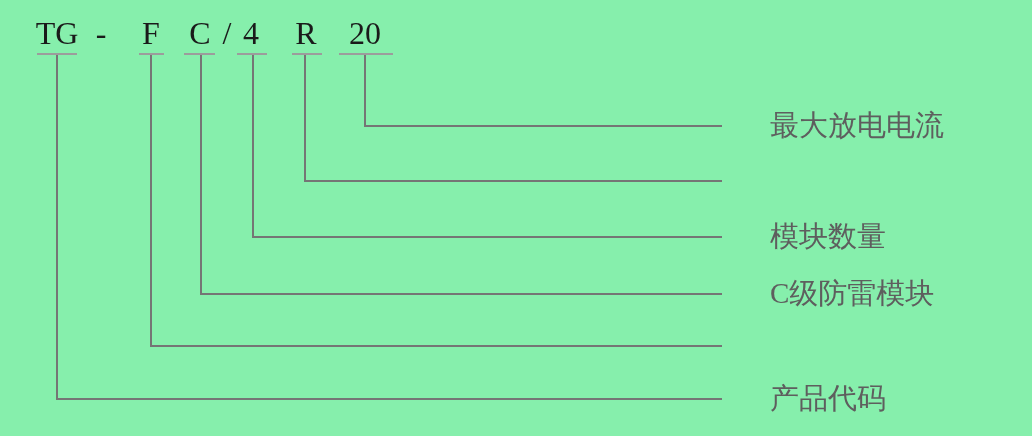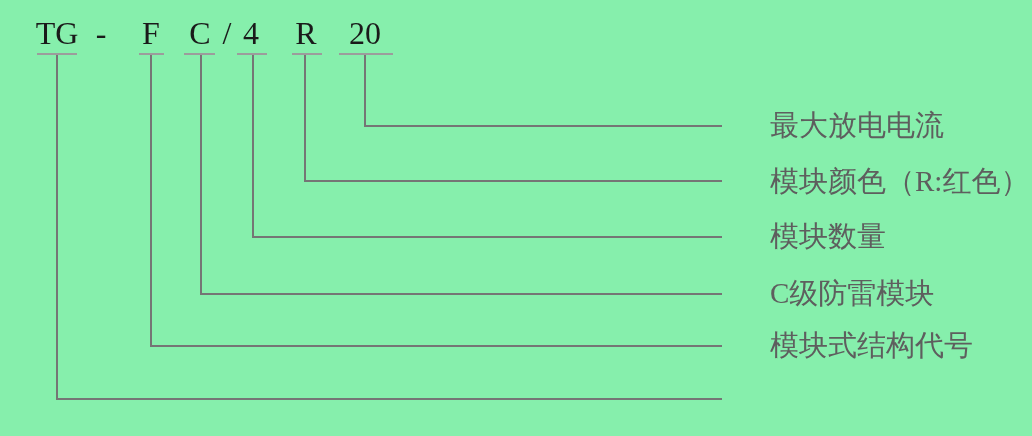--- a/index.html
+++ b/index.html
@@ -69,18 +69,17 @@
   <div class="underline" style="left:339px; width:54px"></div>
 
   <div class="connector" style="left:364px; width:358px; height:72px"></div>
   <div class="connector" style="left:304px; width:418px; height:127px"></div>
   <div class="connector" style="left:252px; width:470px; height:183px"></div>
   <div class="connector" style="left:200px; width:522px; height:240px"></div>
   <div class="connector" style="left:150px; width:572px; height:292px"></div>
   <div class="connector" style="left:56px;  width:666px; height:345px"></div>
 
   <div class="meaning-label" style="top:110px">最大放电电流</div>
-  <div class="meaning-label" style="top:166px">模块颜色（R:红色）</div>
   <div class="meaning-label" style="top:278px">C级防雷模块</div>
   <div class="meaning-label" style="top:221px">模块数量</div>
-  <div class="meaning-label" style="top:330px">模块式结构代号</div>
+  <div class="meaning-label" style="top:383px">产品代码</div>
 
 </div>
 
 </body></html>

